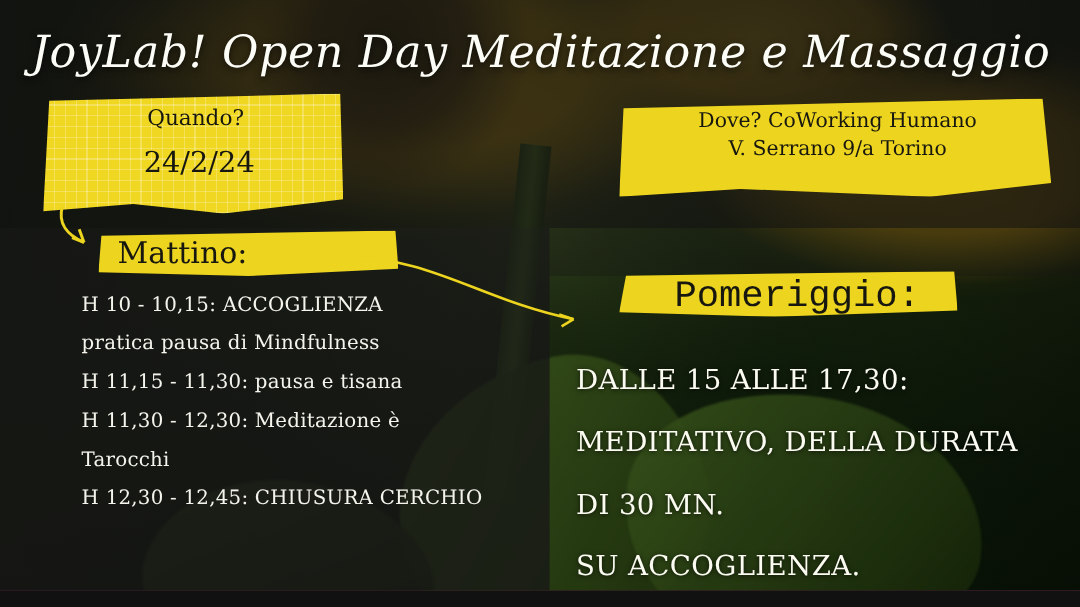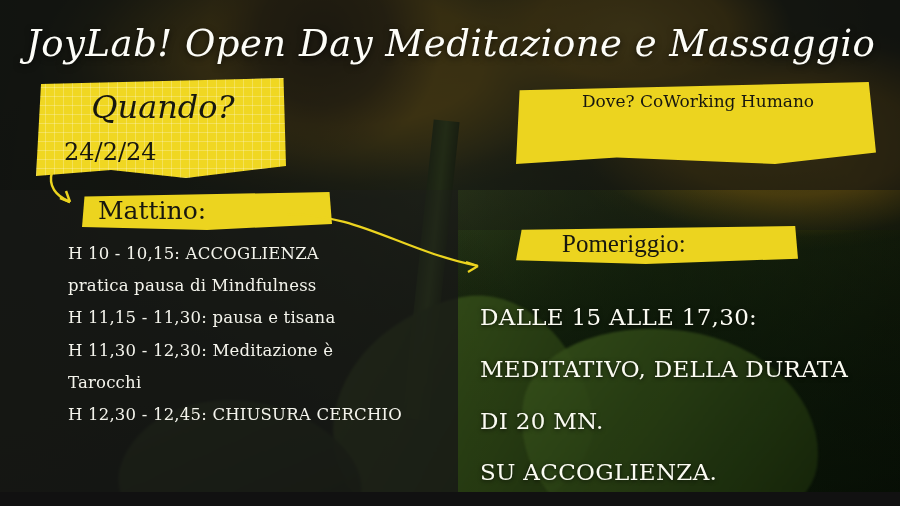--- a/index.html
+++ b/index.html
@@ -109,22 +109,22 @@
     left: 36px; top: 78px; width: 250px; height: 100px;
     clip-path: polygon(2% 6%, 99% 0%, 100% 88%, 60% 100%, 30% 92%, 0% 98%);
   }
   .quando-text {
     position: absolute;
     left: 58px; top: 88px; width: 210px;
     font-family: "DejaVu Serif", serif;
     color: #17170f;
     text-align: center;
   }
-  .quando-q { font-size: 32px; font-style: italic; }
-  .quando-d { font-size: 24px; margin-top: 12px; text-align: left; padding-left: 6px; }
+  .quando-q { font-size: 18px; }
+  .quando-d { font-size: 24px; margin-top: 12px; text-align: center; padding-left: 6px; }
 
   #hl-dove {
     left: 516px; top: 82px; width: 360px; height: 82px;
     clip-path: polygon(1% 10%, 98% 0%, 100% 86%, 72% 100%, 28% 92%, 0% 100%);
   }
   .dove-text {
     position: absolute;
     left: 530px; top: 90px; width: 336px;
     font-family: "DejaVu Serif", serif;
     color: #17170f;
@@ -145,23 +145,23 @@
     font-size: 25px;
   }
 
   #hl-pome {
     left: 516px; top: 226px; width: 282px; height: 38px;
     clip-path: polygon(2% 10%, 99% 0%, 100% 86%, 46% 100%, 0% 90%);
   }
   .pome-text {
     position: absolute;
     left: 562px; top: 230px;
-    font-family: Liberation Serif, serif;
-    color: #17170f;
-    font-size: 25px;
+    font-family: Liberation Mono, monospace;
+    color: #17170f;
+    font-size: 31px;
   }
 
   .morning-list {
     position: absolute;
     left: 68px; top: 238px;
     width: 380px;
     font-family: "DejaVu Serif", serif;
     font-size: 16.5px;
     line-height: 1.95;
     color: #f4f4ec;
@@ -206,38 +206,39 @@
 
   <div class="hl tape" id="hl-quando"></div>
   <div class="quando-text">
     <div class="quando-q">Quando?</div>
     <div class="quando-d">24/2/24</div>
   </div>
 
   <div class="hl" id="hl-dove"></div>
   <div class="dove-text">
     <div>Dove? CoWorking Humano</div>
+    <div>V. Serrano 9/a Torino</div>
   </div>
 
   <div class="hl" id="hl-mattino"></div>
   <div class="mattino-text">Mattino:</div>
   <div class="morning-list">
     <div>H 10 - 10,15: ACCOGLIENZA</div>
     <div>pratica pausa di Mindfulness</div>
     <div>H 11,15 - 11,30: pausa e tisana</div>
     <div>H 11,30 - 12,30: Meditazione è</div>
     <div>Tarocchi</div>
     <div>H 12,30 - 12,45: CHIUSURA CERCHIO</div>
   </div>
 
   <div class="hl" id="hl-pome"></div>
   <div class="pome-text">Pomeriggio:</div>
   <div class="afternoon-list">
     <div>DALLE 15 ALLE 17,30:</div>
-    <div>MEDITATIVO, DELLA DURATA DI 20 MN.</div>
+    <div>MEDITATIVO, DELLA DURATA DI 30 MN.</div>
     <div>SU ACCOGLIENZA. POCHISSIMI POSTI</div>
     <div>DISPONIBILI!!!</div>
   </div>
 
   <svg class="arrows" viewBox="0 0 900 506">
     <path d="M52,172 C48,186 56,196 70,202" stroke="#ecd41f" stroke-width="2.5" fill="none"></path>
     <path d="M70,202 L60,198 M70,202 L66,191" stroke="#ecd41f" stroke-width="2.5" fill="none"></path>
     <path d="M286,214 C360,214 400,250 478,266" stroke="#ecd41f" stroke-width="2.2" fill="none"></path>
     <path d="M478,266 L466,262 M478,266 L468,272" stroke="#ecd41f" stroke-width="2.2" fill="none"></path>
   </svg>

